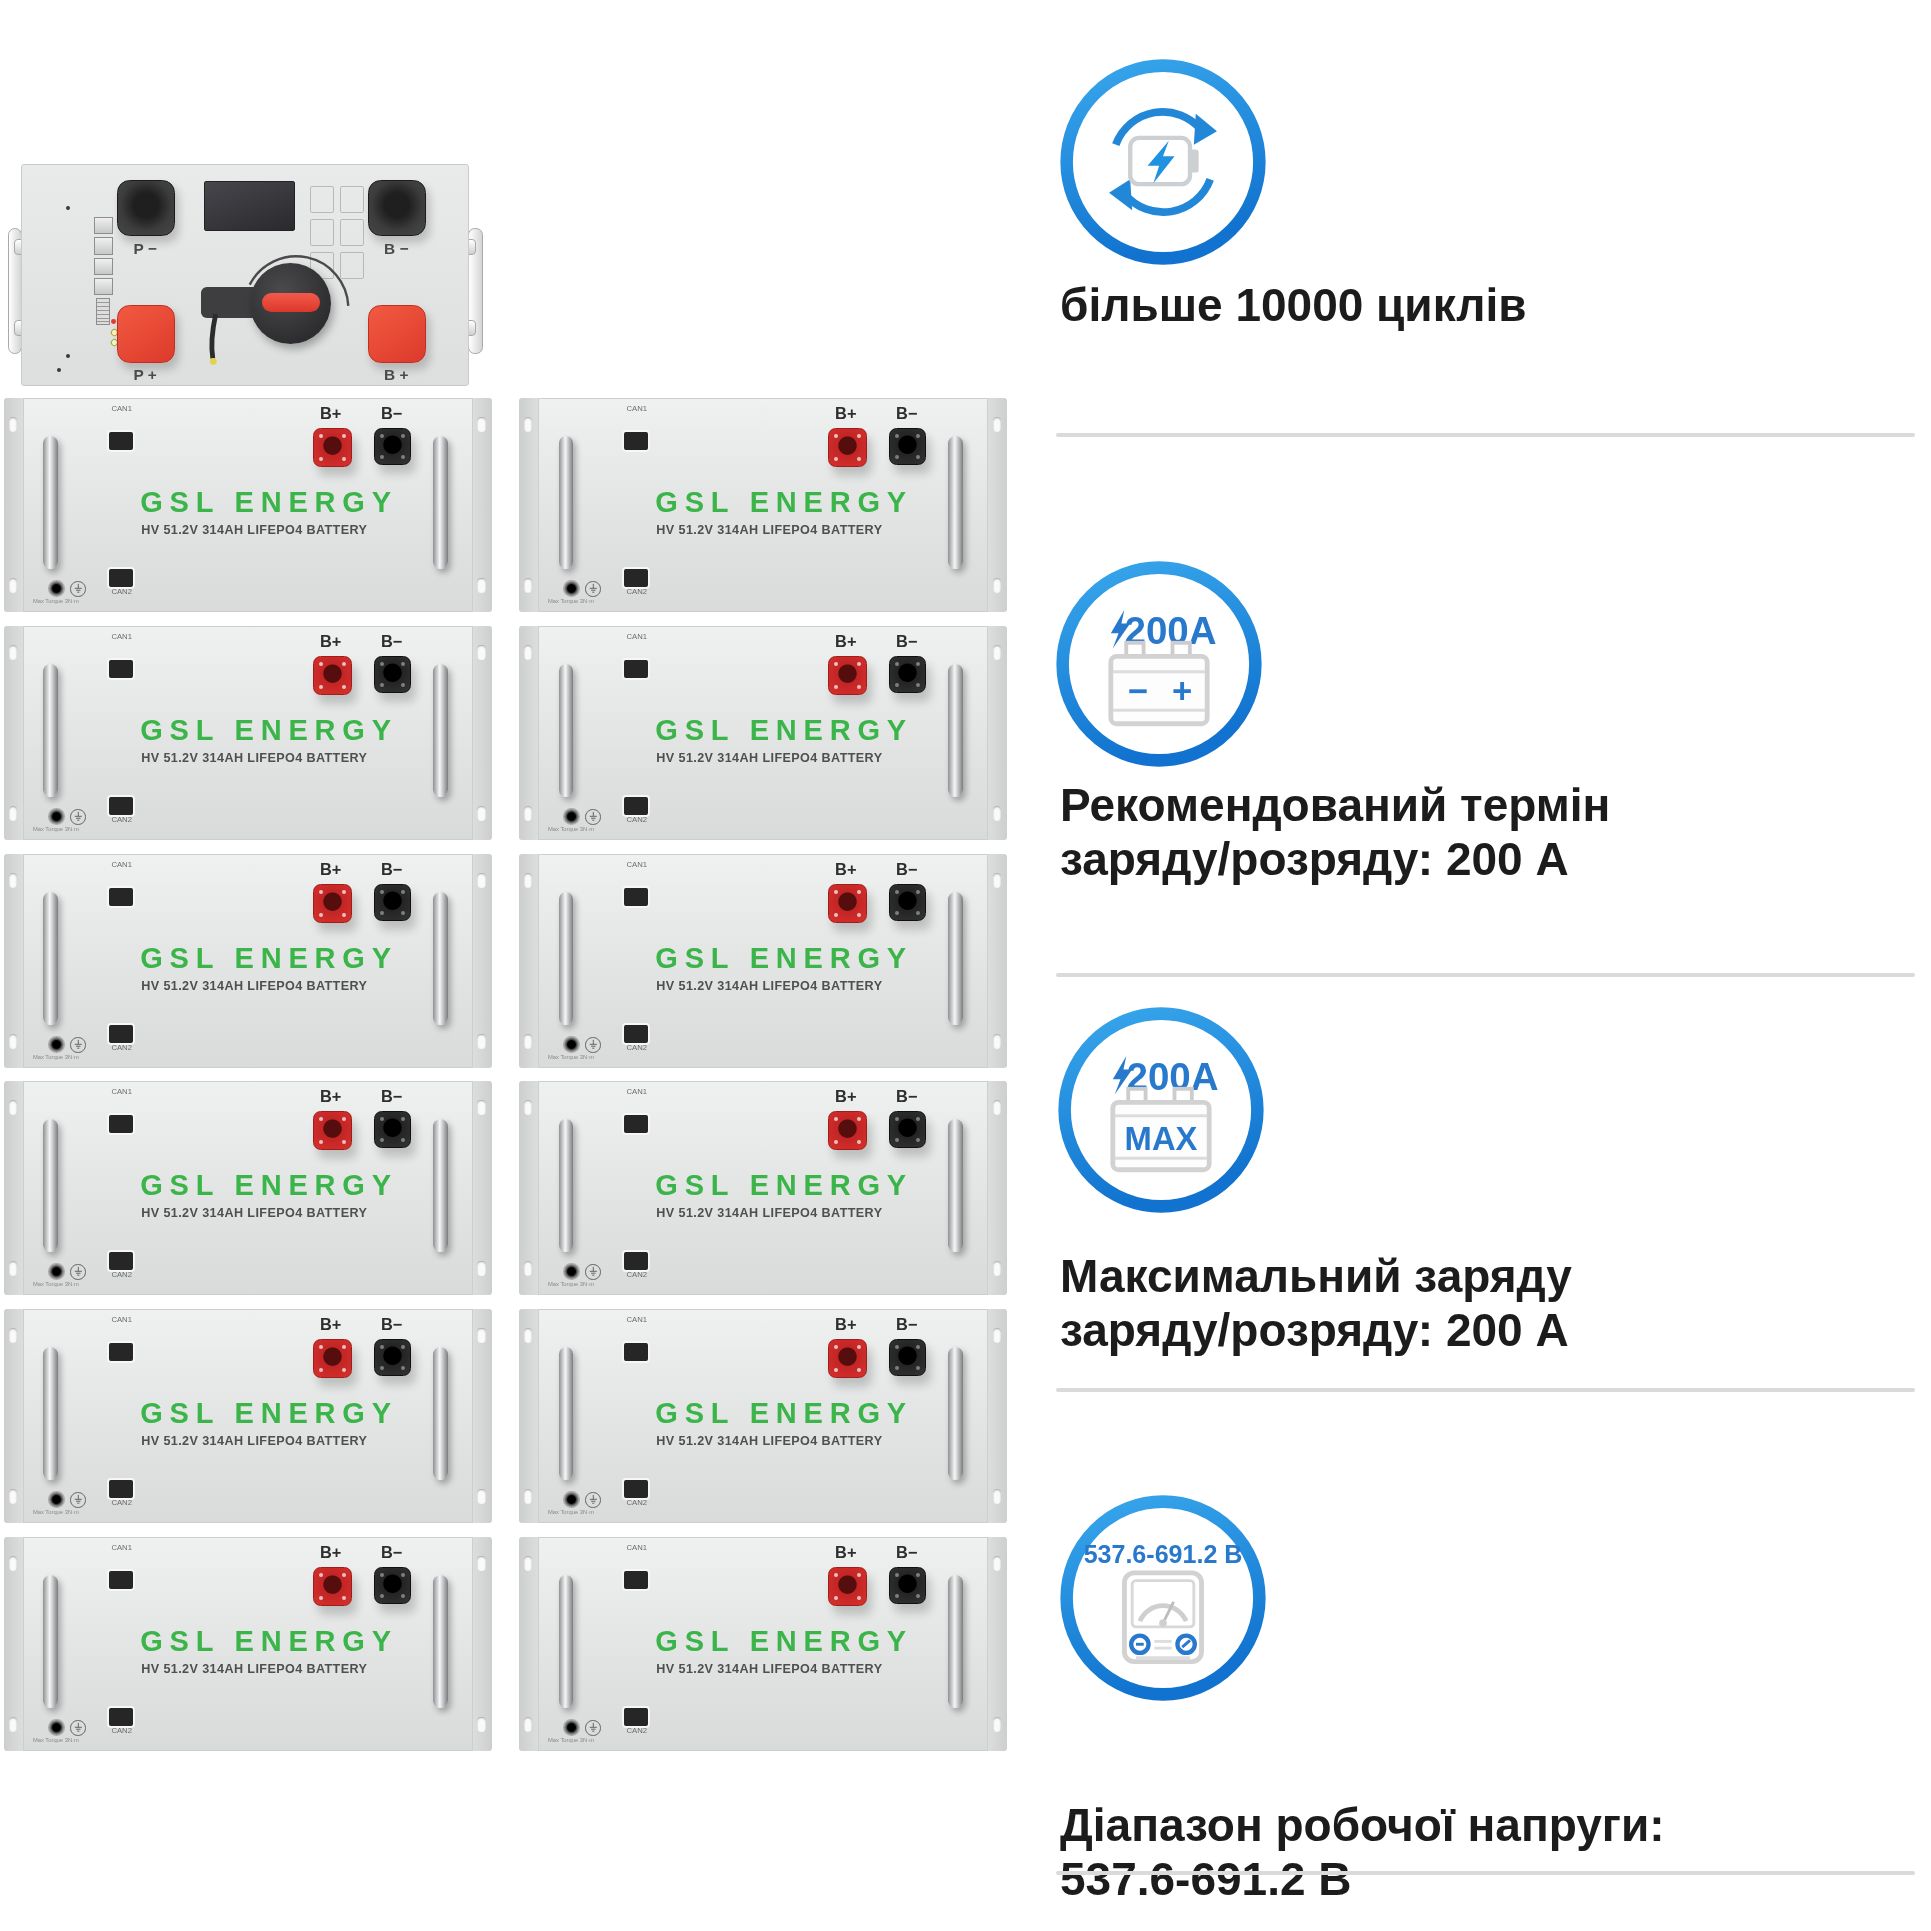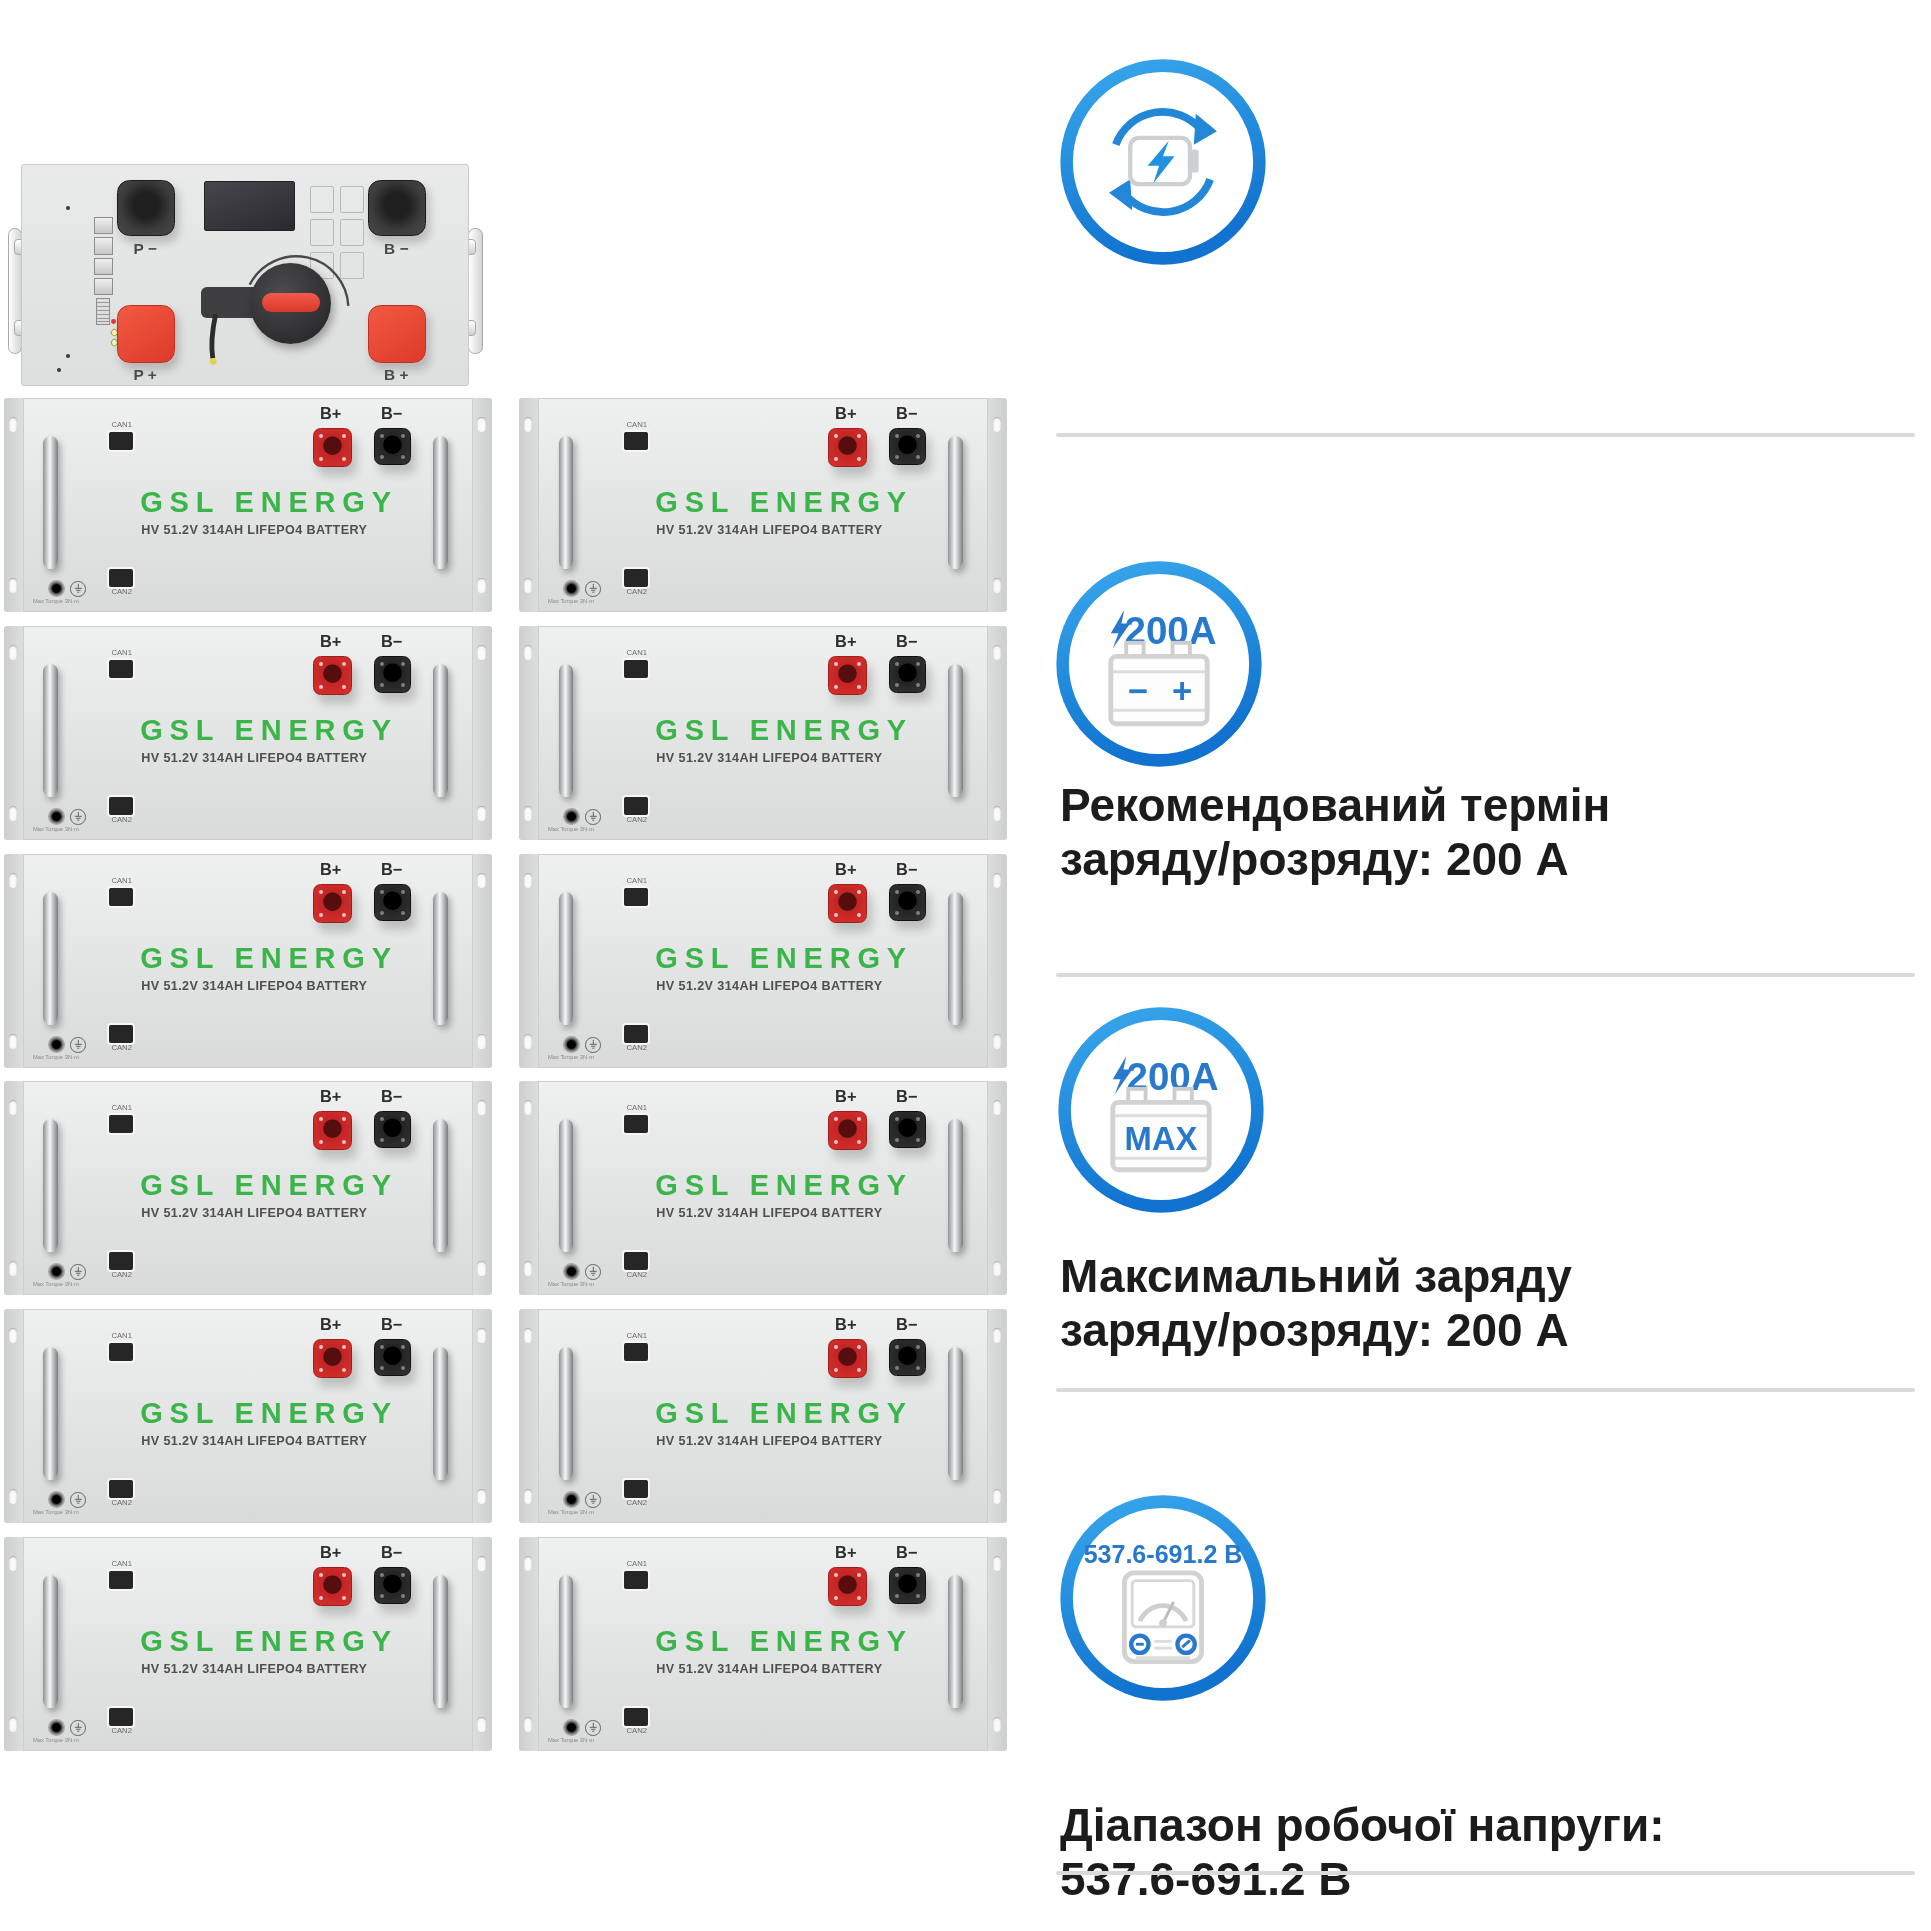--- a/index.html
+++ b/index.html
@@ -63,21 +63,21 @@
   .bat-body{position:absolute;left:19.3px;right:19.3px;top:0;bottom:0;border:1px solid #cdcece;
             background:linear-gradient(180deg,#eff0f0,#e1e2e2 60%,#d9dada);}
   .handle{position:absolute;top:37px;width:14.5px;height:133px;border-radius:7.7px;
           background:linear-gradient(90deg,#8f9093,#f5f6f7 45%,#7b7c7f);
           box-shadow:2.9px 3.9px 6.8px rgba(0,0,0,.28);}
   .hd-l{left:19.3px}.hd-r{left:409px}
   .can{position:absolute;left:85px;width:24px;height:18.3px;background:#262626;border-radius:1.9px;
        box-shadow:0 0 0 1.9px #f7f7f7;}
   .can-top{top:33px}.can-bot{top:170px}
   .can-lab{position:absolute;left:79px;width:37px;text-align:center;font-size:7.7px;color:#6b6b6b;}
-  .lab-top{top:21px}.lab-bot{top:188px}
+  .lab-top{top:5px}.lab-bot{top:188px}
   .tlab{position:absolute;top:4.8px;width:39px;text-align:center;font-size:16.4px;font-weight:600;color:#2e2e2e;}
   .tlab-pos{left:287px}.tlab-neg{left:348px}
   .term{position:absolute;top:29px;border-radius:7.7px;box-shadow:4.8px 8.7px 9.7px rgba(0,0,0,.18);}
   .term-red{left:289px;width:37px;height:37px;border:1px solid #9e1d1d;
             background:radial-gradient(circle at 50% 45%,#560d0d 0 8.7px,#c22525 9.7px,#d8312c);}
   .term-blk{left:350px;width:35px;height:35px;border:1px solid #101010;
             background:radial-gradient(circle at 50% 45%,#000 0 8.7px,#242424 9.7px,#343434);}
   .screws{position:absolute;left:4.8px;top:4.8px;width:3.9px;height:3.9px;border-radius:50%;background:#e8c2c2;
           box-shadow:23px 0 0 #e8c2c2,0 23px 0 #e8c2c2,23px 23px 0 #e8c2c2;}
   .s-blk{background:#7e7e7e;box-shadow:21px 0 0 #7e7e7e,0 21px 0 #7e7e7e,21px 21px 0 #7e7e7e;}
@@ -595,20 +595,21 @@
     <circle cx="110" cy="110" r="100" fill="none" stroke="url(#ringGrad)" stroke-width="13"></circle>
     <path d="M 61 92 A 52 52 0 0 1 150 77" fill="none" stroke="#2387d8" stroke-width="8"></path>
     <polygon points="144,60 166,78 142,92" fill="#2387d8"></polygon>
     <path d="M 159 128 A 52 52 0 0 1 70 143" fill="none" stroke="#2387d8" stroke-width="8"></path>
     <polygon points="76,128 54,142 78,160" fill="#2387d8"></polygon>
     <rect x="76" y="85" width="62" height="48" rx="9" fill="#ffffff" stroke="#cdd0d2" stroke-width="4.5"></rect>
     <rect x="138" y="97" width="9" height="24" rx="3" fill="#cdd0d2"></rect>
     <polygon points="116,88 94,114 106,114 100,132 122,104 110,104" fill="#2191e2"></polygon>
   </svg>
   <div class="ftext ft-1">
+    <div>більше 10000 циклів</div>
   </div>
   <div class="divider dv-1"></div>
 
   <svg class="ficon fi-2" viewBox="0 0 220 220">
     <circle cx="110" cy="110" r="100" fill="none" stroke="url(#ringGrad)" stroke-width="13"></circle>
     <polygon points="74,54 60,78 68,78 62,94 80,68 71,68" fill="#2878cc"></polygon>
     <text x="122" y="89" text-anchor="middle" font-family="Liberation Sans,sans-serif" font-size="40" font-weight="bold" fill="#2878cc">200A</text>
     <rect x="76" y="88" width="18" height="14" fill="#fff" stroke="#cdcdcd" stroke-width="4"></rect>
     <rect x="124" y="88" width="18" height="14" fill="#fff" stroke="#cdcdcd" stroke-width="4"></rect>
     <rect x="60" y="102" width="100" height="70" rx="6" fill="#fdfdfd" stroke="#d2d2d2" stroke-width="5"></rect>

